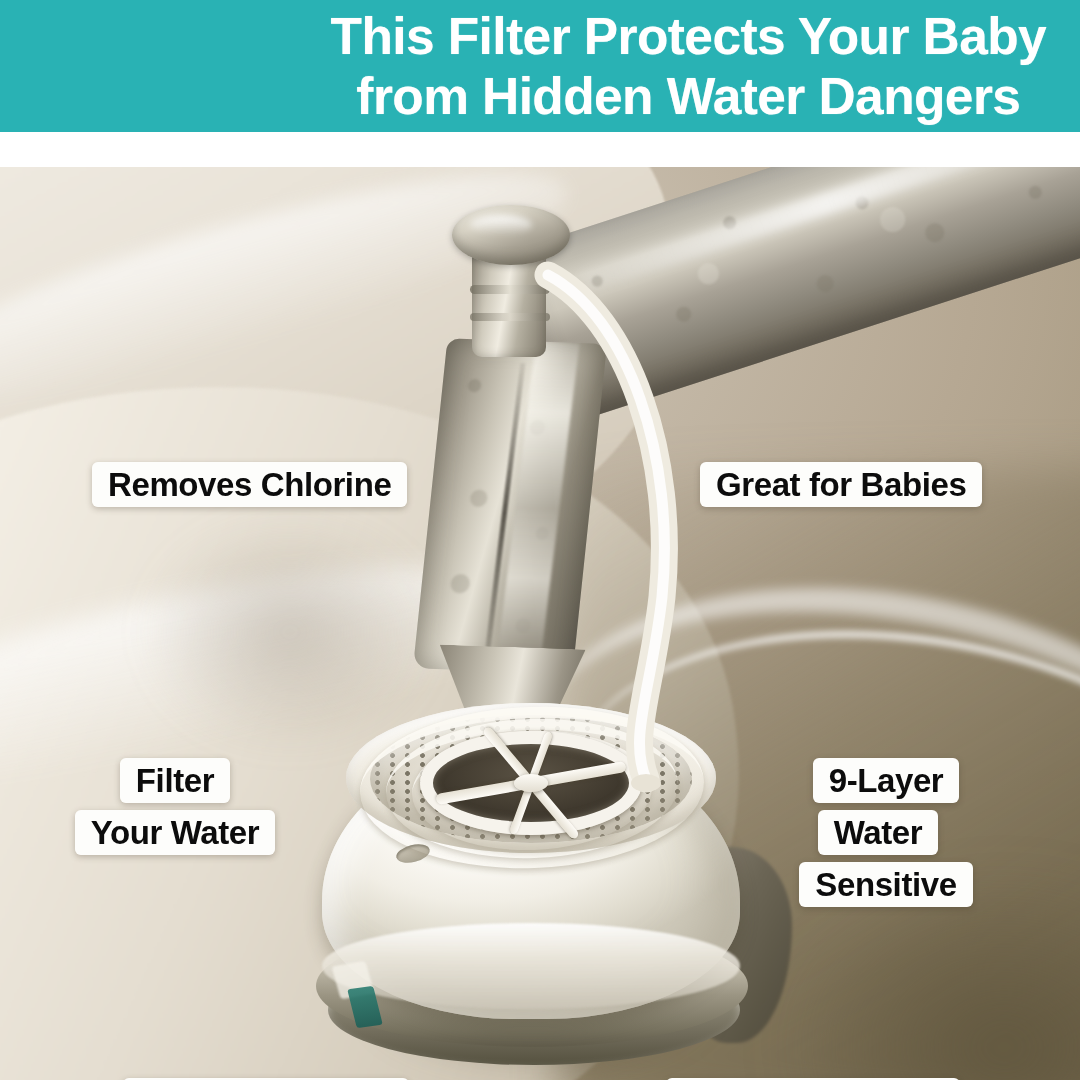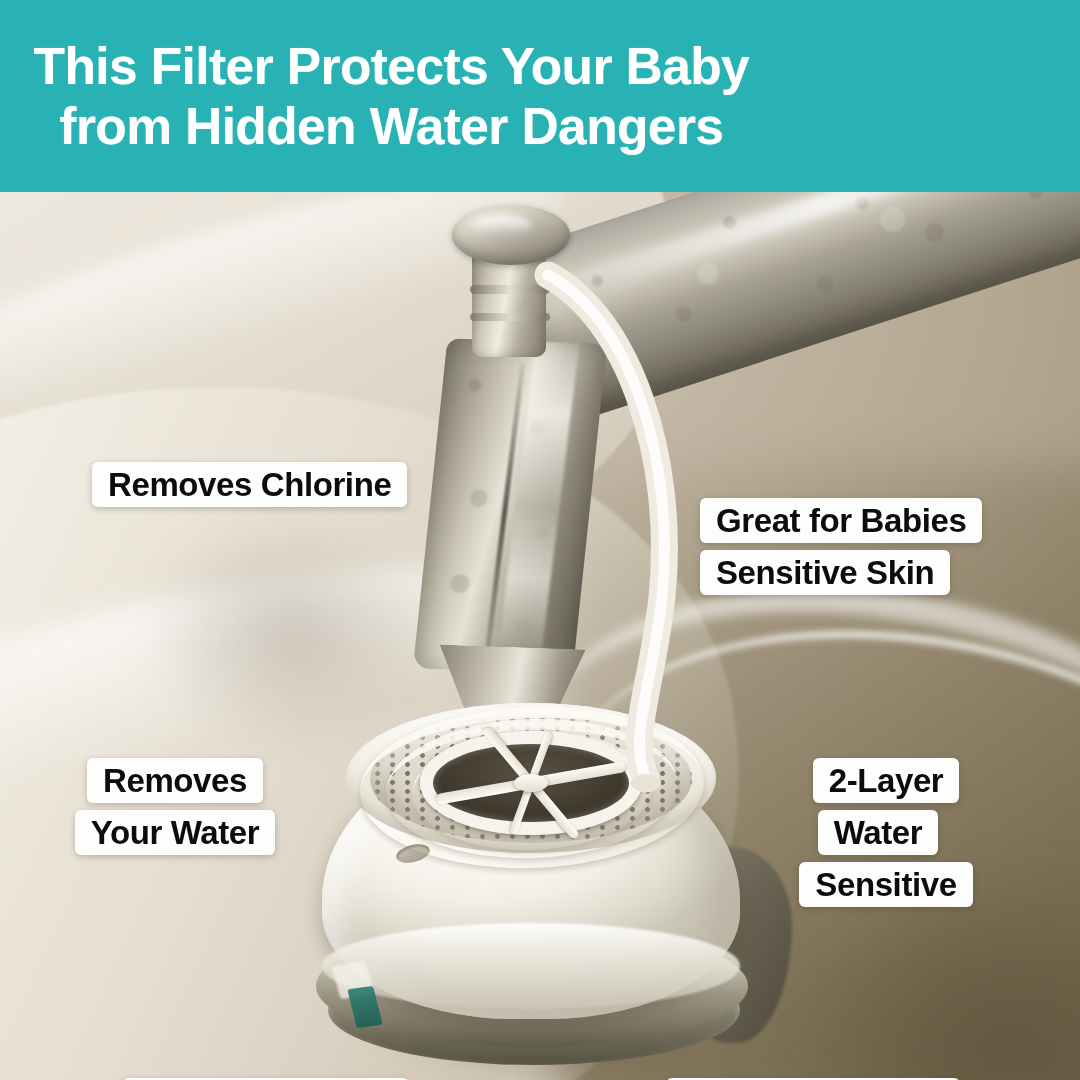--- a/index.html
+++ b/index.html
@@ -2,23 +2,23 @@
 <html><head>
 <meta charset="utf-8">
 <style>
   html,body{margin:0;padding:0;background:#fff;}
   body{width:1080px;height:1080px;font-family:"Liberation Sans",sans-serif;}
 
   #stage{position:relative;width:1080px;height:1080px;overflow:hidden;}
 
   
   #banner{
-    position:absolute;left:0;top:0;width:1080px;height:192px;
+    position:absolute;left:0;top:0;width:1080px;height:132px;
     background:#29b2b4;
-    display:flex;align-items:center;justify-content:flex-start;
+    display:flex;align-items:center;justify-content:flex-end;
     z-index:40;
   }
   #banner-title{
     text-align:center;color:#ffffff;
     font-family:"Liberation Sans",sans-serif;
     font-weight:700;font-size:52px;line-height:60px;
     letter-spacing:-0.6px;
     transform:scaleX(0.99);
     padding:0 30px;
     text-shadow:0 0 1px rgba(255,255,255,.55);
@@ -342,21 +342,21 @@
     border-radius:6px;
     padding:4px 16px;
     box-decoration-break:clone;
     -webkit-box-decoration-break:clone;
     box-shadow:0 2px 6px rgba(60,52,36,.28);
   }
   .lbl-left{text-align:left;}
   .lbl-center{text-align:center;}
 
   #lbl-chlorine{left:92px;top:292px;width:330px;}
-  #lbl-babies{left:700px;top:292px;width:300px;margin-top:36px;}
+  #lbl-babies{left:700px;top:292px;width:300px;}
   #lbl-softens{left:70px;top:588px;width:210px;text-align:center;}
   #lbl-layer{left:752px;top:588px;width:268px;text-align:center;}
   #lbl-eczema{left:116px;top:908px;width:300px;text-align:center;}
   #lbl-bathwater{left:660px;top:908px;width:306px;text-align:center;}
 </style>
 </head>
 <body>
 
 <div id="stage">
 
@@ -441,30 +441,29 @@
       <path d="M 548,108 C 628,150 676,290 662,430 C 652,520 628,570 646,612" fill="none" stroke="rgba(140,132,112,0.35)" stroke-width="27" stroke-linecap="round" stroke-dasharray="0 0" opacity="0.0"></path>
       <ellipse cx="646" cy="616" rx="15" ry="9" fill="#e8e3d6"></ellipse>
     </svg>
 
     <div class="label lbl-left" id="lbl-chlorine">
       <span>Removes Chlorine</span><br>
     </div>
 
     <div class="label lbl-left" id="lbl-babies">
       <span>Great for Babies</span><br>
-      <span>Sensitive Skin</span>
     </div>
 
     <div class="label lbl-center" id="lbl-softens">
-      <span>Removes</span><br>
+      <span>Filter</span><br>
       <span>Your Water</span>
     </div>
 
     <div class="label lbl-center" id="lbl-layer">
-      <span>2-Layer</span><br>
+      <span>9-Layer</span><br>
       <span>Water Sensitive</span>
     </div>
 
     <div class="label lbl-center" id="lbl-eczema">
       <span>Ideal for Eczema</span><br>
       
     </div>
 
     <div class="label lbl-center" id="lbl-bathwater">
       <span>Keeps Bathwater</span><br>

